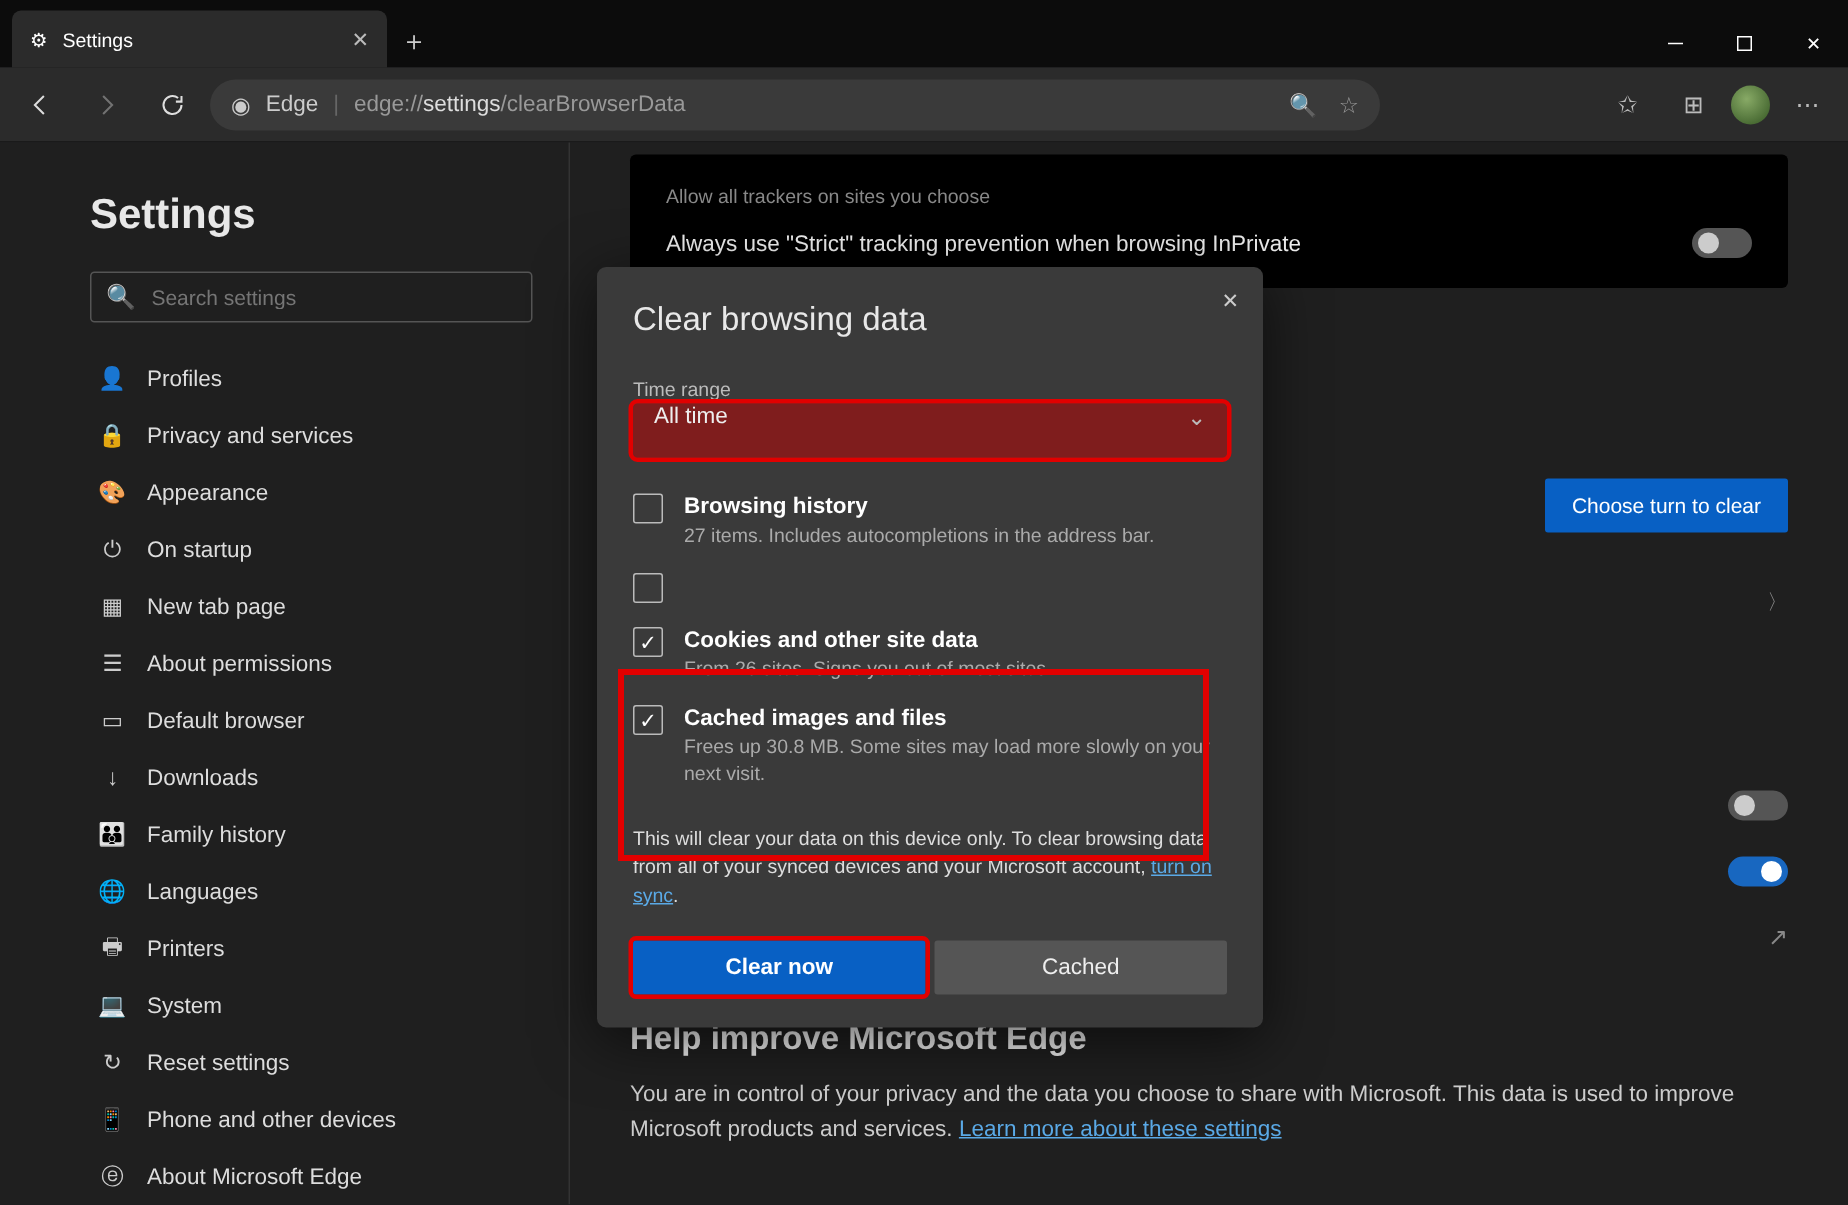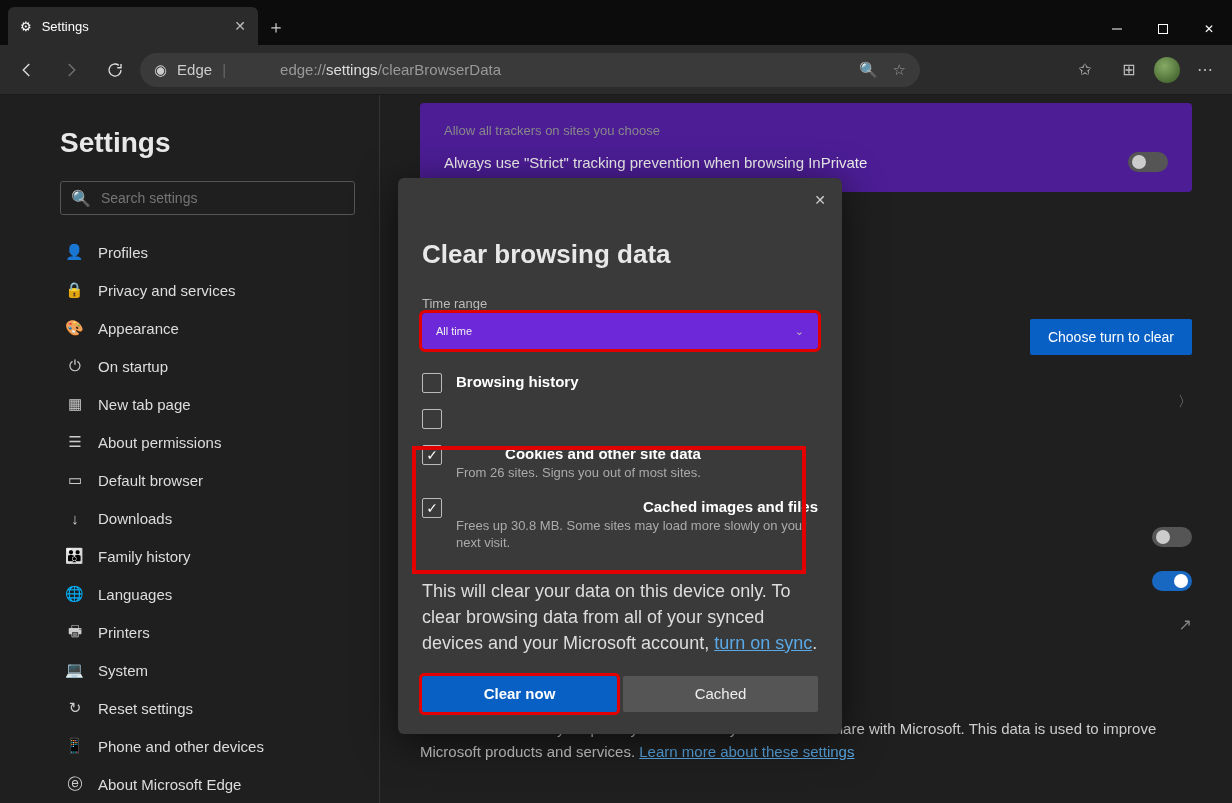--- a/index.html
+++ b/index.html
@@ -11,70 +11,70 @@
 .tab .close { margin-left:auto; font-size:14px; color:#bbb; cursor:pointer; }
 .newtab { width:36px; height:36px; display:flex; align-items:center; justify-content:center; color:#ccc; font-size:18px; cursor:pointer; }
 .wincontrols { margin-left:auto; display:flex; }
 .wincontrols div { width:46px; height:32px; display:flex; align-items:center; justify-content:center; color:#fff; font-size:12px; }
 
 
 .toolbar { height:50px; background:#2b2b2b; display:flex; align-items:center; padding:0 8px; gap:6px; border-bottom:1px solid #1a1a1a;}
 .tbtn { width:38px; height:38px; display:flex; align-items:center; justify-content:center; color:#bbb; border-radius:4px; }
 .addr { flex:0 0 780px; height:34px; background:#3a3a3a; border-radius:17px; display:flex; align-items:center; padding:0 14px; gap:10px; color:#ccc; font-size:15px; }
 .addr .pipe{color:#666;}
-.addr .path{color:#999;margin-left:44px;}
+.addr .path{color:#999;}
 .addr .path b{color:#ddd; font-weight:500;}
 .addr .right{margin-left:auto; display:flex; gap:14px; color:#999;}
 .toolright{margin-left:auto; display:flex; gap:6px; align-items:center;}
 .avatar{width:26px;height:26px;border-radius:50%;background:radial-gradient(circle at 40% 35%,#8a6,#352);}
 
 
 .main { display:flex; height:708px; }
 .sidebar { width:380px; background:#1f1f1f; padding:32px 28px 0 60px; border-right:1px solid #333; overflow:hidden;}
 .sidebar h1 { font-size:28px; font-weight:600; margin-bottom:22px; }
 .search { height:34px; border:1px solid #555; border-radius:3px; display:flex; align-items:center; padding:0 10px; gap:10px; color:#999; margin-bottom:18px; width:295px;}
 .search input{background:transparent;border:0;outline:0;color:#ccc;font-size:14px;flex:1;}
 .navitem { display:flex; align-items:center; gap:14px; height:38px; color:#ddd; font-size:15px; cursor:pointer; padding:0 6px;}
 .navitem .ico{width:18px;display:flex;justify-content:center;color:#ccc;}
 
 .content { flex:1; background:#1f1f1f; padding:0 40px; overflow:hidden; position:relative;}
-.card { background:#4c1d95; border-radius:4px; padding:20px 24px; margin-top:8px;}
+.card { background:#000000; border-radius:4px; padding:20px 24px; margin-top:8px;}
 .trackline{color:#888;font-size:13px;margin-bottom:14px;}
 .strictline{display:flex;align-items:center;}
 .strictline .txt{font-size:15px;color:#eee;}
 .toggle{width:40px;height:20px;border-radius:10px;background:#555;position:relative;margin-left:auto;}
 .toggle .knob{position:absolute;width:14px;height:14px;border-radius:50%;background:#ccc;top:3px;left:4px;}
 .toggle.on{background:#1867c0;}
 .toggle.on .knob{left:22px;background:#fff;}
 
 .bodytext{font-size:15px;color:#ccc;margin-top:34px;line-height:1.5;}
 .link{color:#5aa9e6;text-decoration:underline;cursor:pointer;}
 .btn-primary{background:#0860c4;color:#fff;border:0;height:36px;padding:0 18px;font-size:14px;border-radius:2px;cursor:pointer;}
 .row{display:flex;align-items:center;margin-top:24px;}
 .row .spacer{flex:1;}
 .chev{color:#888;font-size:14px;margin-left:14px;}
 .extlink{color:#888;}
 
 .section-h{font-size:22px;font-weight:600;color:#eee;margin-top:44px;}
 
 
 .modal { position:absolute; left:398px; top:178px; width:444px; background:#3a3a3a; border-radius:6px; box-shadow:0 8px 40px rgba(0,0,0,.6); padding:22px 24px; }
-.modal h2{font-size:26px;font-weight:700;margin-bottom:26px;margin-top:39px;}
+.modal h2{font-size:22px;font-weight:400;margin-bottom:26px;}
 .modal .closex{position:absolute;top:14px;right:16px;color:#ccc;font-size:14px;cursor:pointer;}
 .label{font-size:13px;color:#bbb;margin-bottom:2px;}
-.select{height:36px;background:#6d28d9;border-radius:3px;display:flex;align-items:center;padding:0 14px;font-size:11px;color:#eee;}
+.select{height:36px;background:#7f1d1d;border-radius:3px;display:flex;align-items:flex-start;padding:0 14px;font-size:15px;color:#eee;}
 .select .chv{margin-left:auto;color:#bbb;}
 .hl-red{outline:3px solid #e20000;outline-offset:0;}
 .checklist{margin-top:16px;max-height:230px;overflow:hidden;position:relative;}
 .chkitem{display:flex;gap:14px;padding:8px 0;}
 .chkbox{width:20px;height:20px;border:1.5px solid #bbb;border-radius:2px;flex-shrink:0;display:flex;align-items:center;justify-content:center;background:#3a3a3a;}
 .chkbox.checked::after{content:"✓";color:#fff;font-size:14px;}
-.chkitem .t1{font-size:15px;font-weight:600;color:#fff;text-align:right;}
+.chkitem .t1{font-size:15px;font-weight:600;color:#fff;}
 .chkitem .t2{font-size:13px;color:#aaa;margin-top:2px;line-height:1.35;}
-.note{font-size:18px;color:#ddd;margin-top:18px;line-height:1.45;}
+.note{font-size:13px;color:#ddd;margin-top:18px;line-height:1.45;}
 .btns{display:flex;gap:6px;margin-top:20px;}
 .btns button{flex:1;height:36px;font-size:15px;border:0;border-radius:2px;cursor:pointer;}
 .btn-clear{background:#0860c4;color:#fff;font-weight:600;}
 .btn-cancel{background:#555;color:#eee;}
 .redbox{position:absolute;border:4px solid #e20000;pointer-events:none;}
 
 svg{display:block;}
 </style>
 </head>
 <body>
@@ -265,20 +265,21 @@
   <div class="select hl-red">
     <span>All time</span>
     <span class="chv">⌄</span>
   </div>
   <div class="checklist" id="chklist">
 
   <div class="chkitem">
         <div class="chkbox"></div>
         <div>
           <div class="t1">Browsing history</div>
+          <div class="t2">27 items. Includes autocompletions in the address bar.</div>
         </div>
       </div>
       <div class="chkitem">
         <div class="chkbox"></div>
       </div>
       <div class="chkitem">
         <div class="chkbox checked"></div>
         <div>
           <div class="t1">Cookies and other site data</div>
           <div class="t2">From 26 sites. Signs you out of most sites.</div>

